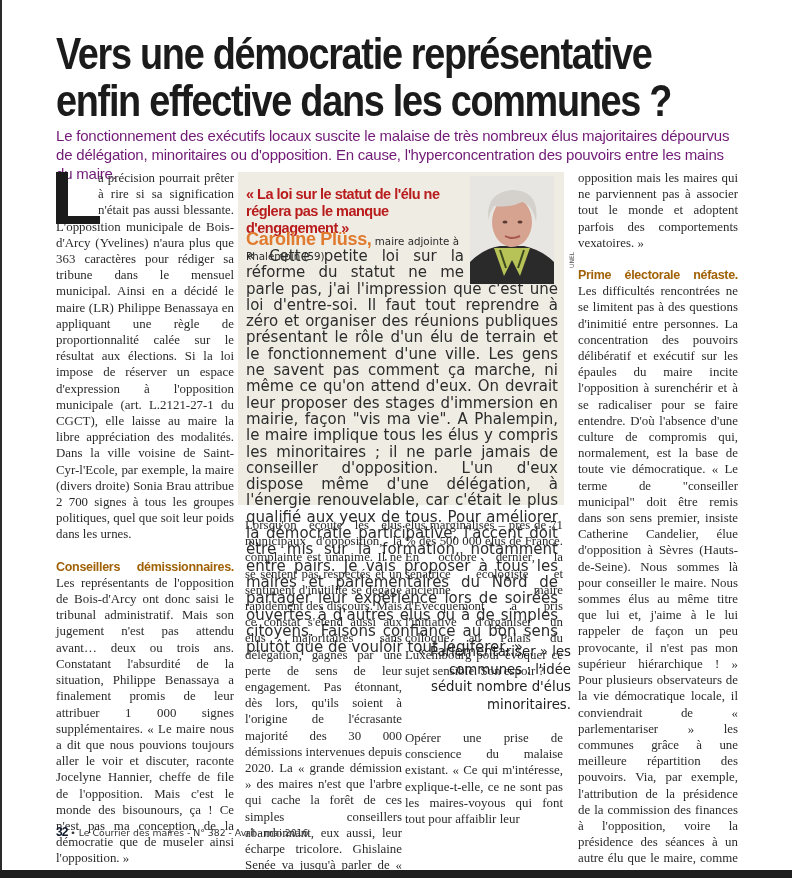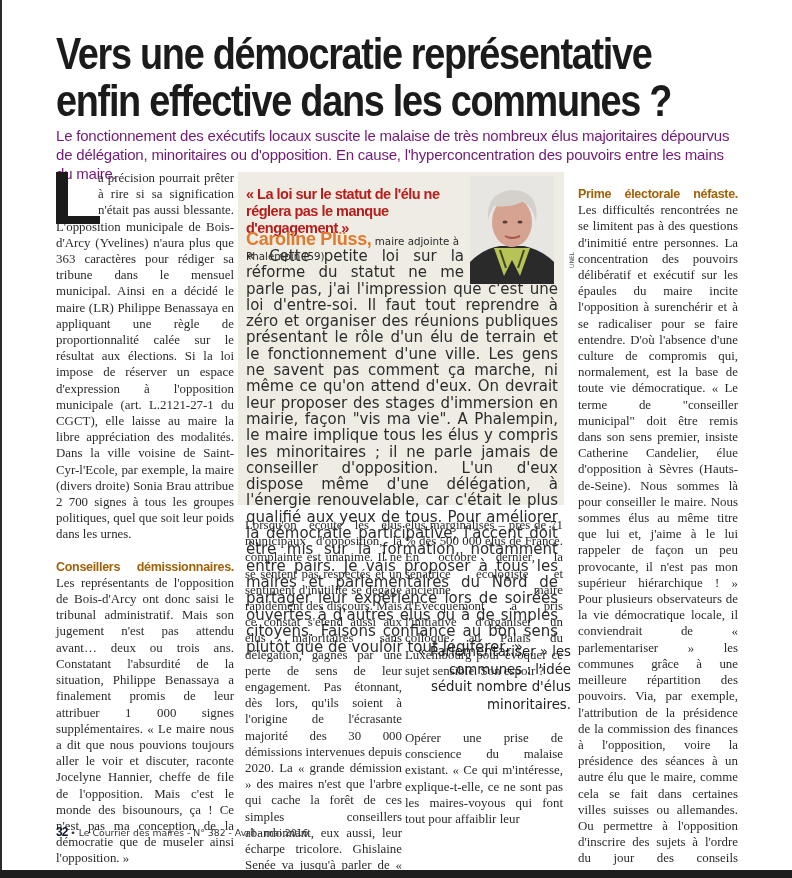--- a/index.html
+++ b/index.html
@@ -133,20 +133,21 @@
 
   <div class="col col3">
     <p>élus marginalisés – près de 71 % des 500 000 élus de France. En octobre dernier, la sénatrice écologiste et ancienne maire d'Evecquemont a pris l'initiative d'organiser un colloque au Palais du Luxembourg pour évoquer ce sujet sensible. Son espoir ?</p>
   </div>
   <p class="pullquote">« Parlementariser » les communes : l'idée séduit nombre d'élus minoritaires.</p>
   <div class="col col3" style="top: 730px;">
     <p>Opérer une prise de conscience du malaise existant. « Ce qui m'intéresse, explique-t-elle, ce ne sont pas les maires-voyous qui font tout pour affaiblir leur</p>
   </div>
 
   <div class="col col4">
+    <p>opposition mais les maires qui ne parviennent pas à associer tout le monde et adoptent parfois des comportements vexatoires. »</p>
     <div class="gap"></div>
     <p>
       <span class="subhead">Prime électorale néfaste.</span><span> Les difficultés rencontrées ne se limitent pas à des questions d'inimitié entre personnes. La concentration des pouvoirs délibératif et exécutif sur les épaules du maire incite l'opposition à surenchérir et à se radicaliser pour se faire entendre. D'où l'absence d'une culture de compromis qui, normalement, est la base de toute vie démocratique. « Le terme de "conseiller municipal" doit être remis dans son sens premier, insiste Catherine Candelier, élue d'opposition à Sèvres (Hauts-de-Seine). Nous sommes là pour conseiller le maire. Nous sommes élus au même titre que lui et, j'aime à le lui rappeler de façon un peu provocante, il n'est pas mon supérieur hiérarchique ! » Pour plusieurs observateurs de la vie démocratique locale, il conviendrait de « parlementariser » les communes grâce à une meilleure répartition des pouvoirs. Via, par exemple, l'attribution de la présidence de la commission des finances à l'opposition, voire la présidence des séances à un autre élu que le maire, comme cela se fait dans certaines villes suisses ou allemandes. Ou permettre à l'opposition d'inscrire des sujets à l'ordre du jour des conseils municipaux.</span>
     </p>
   </div>
 
   <div class="footer">
     <span class="pagenum">32</span>
     <span>•</span><span> Le Courrier des maires - N° 382 - Avril - mai 2016</span>
   </div>

